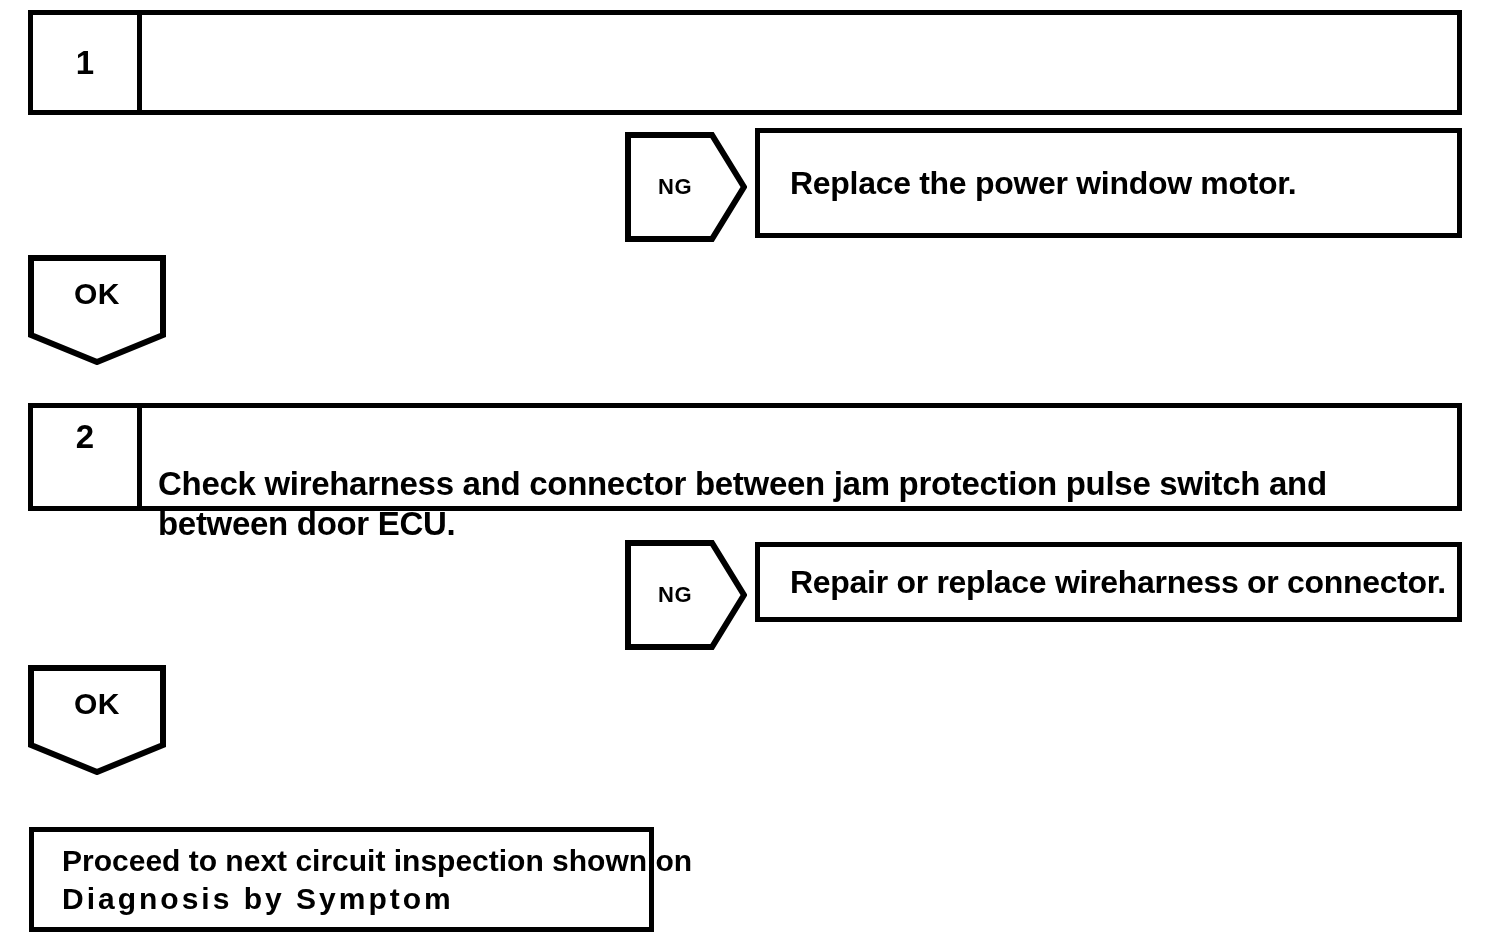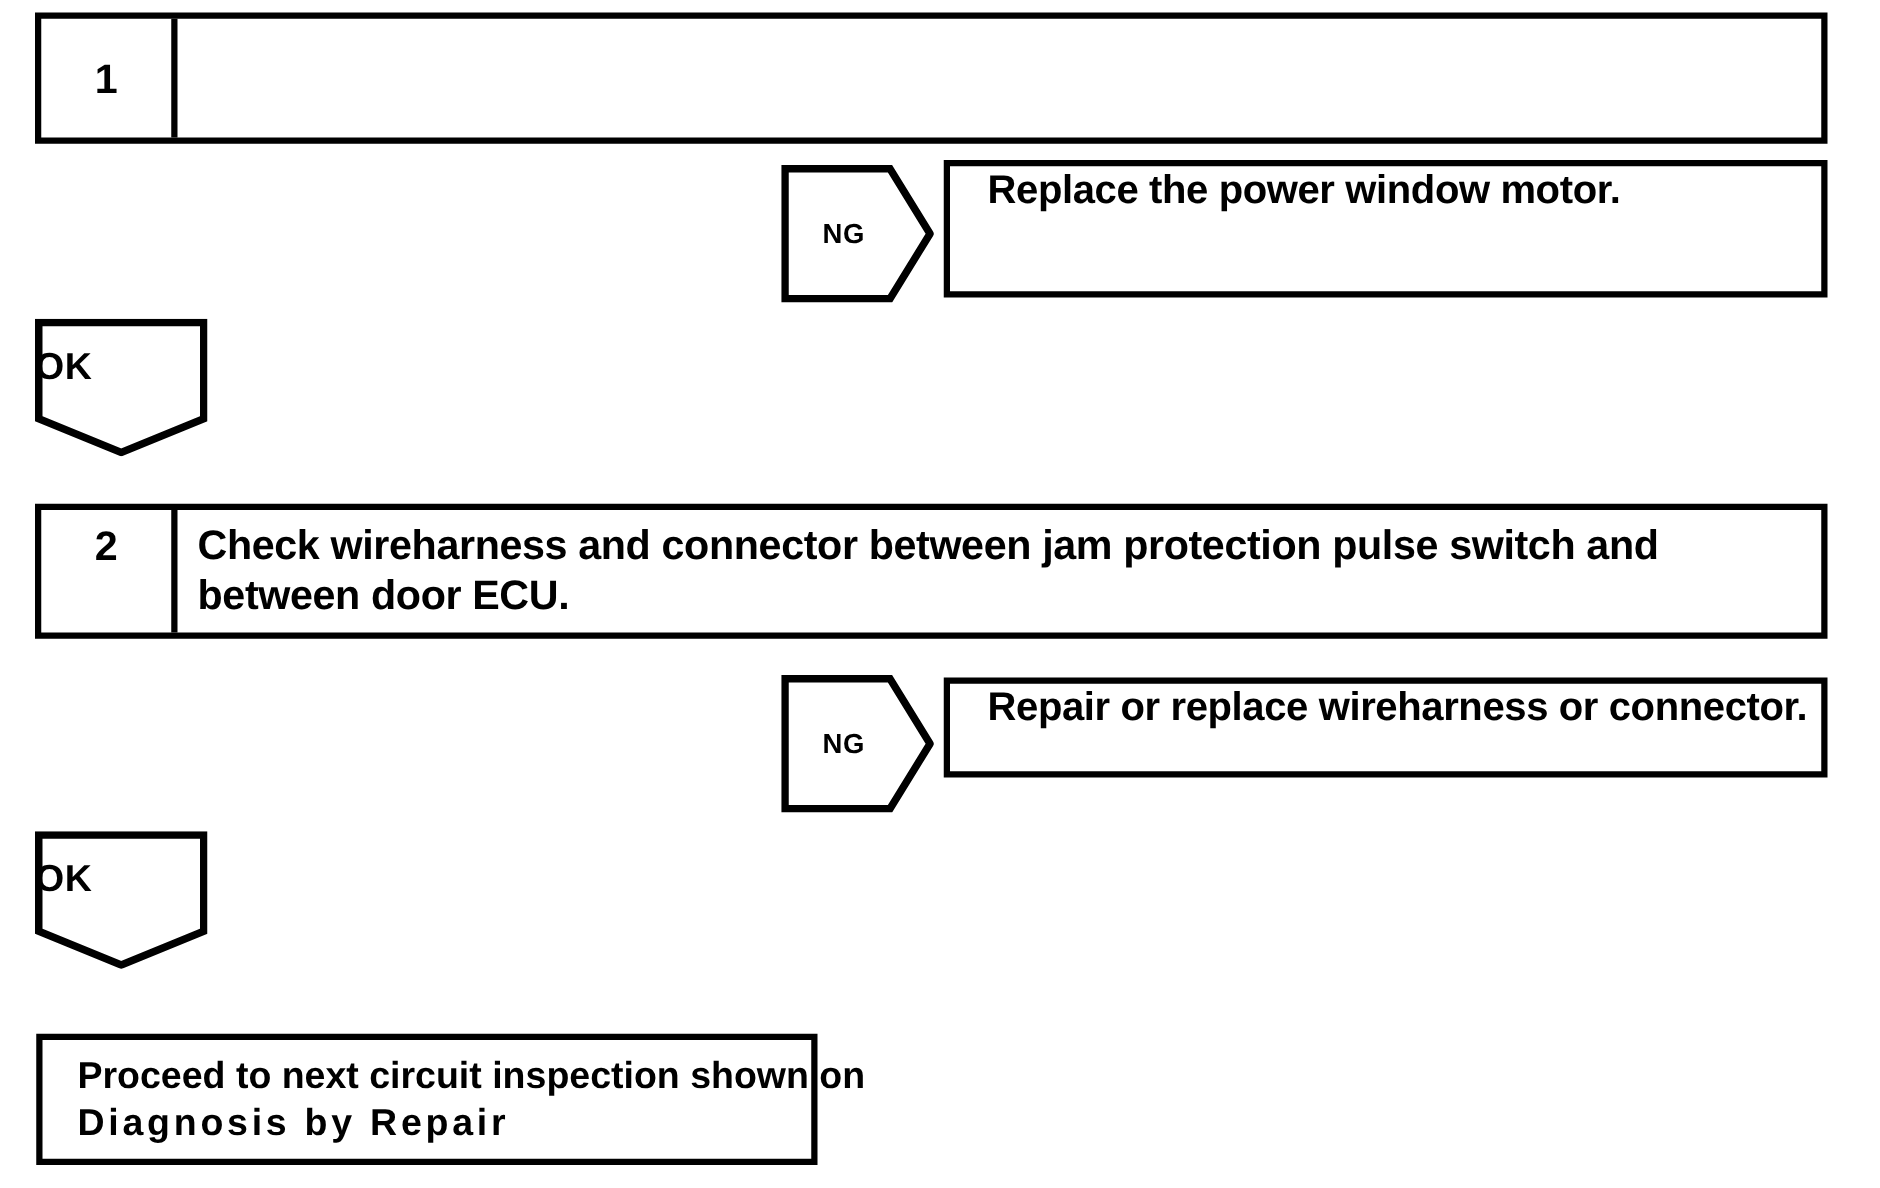--- a/index.html
+++ b/index.html
@@ -41,29 +41,29 @@
     align-items: flex-start;
     padding-top: 10px;
   }
   .step-text {
     padding-left: 16px;
     padding-right: 10px;
     font-size: 33px;
     line-height: 40px;
     letter-spacing: -0.3px;
   }
-  .step-box.top-align .step-text { padding-top: 8px; }
+  .step-box.top-align .step-text { padding-top: 8px; margin-top: 48px; }
   .step-text .line { white-space: nowrap; }
 
   
   .result-box {
     border: 5px solid #000;
     background: #fff;
     display: flex;
-    align-items: flex-start;
+    align-items: center;
     box-sizing: border-box;
     font-size: 32px;
     letter-spacing: -0.3px;
   }
   .result-box .result-text {
     padding-left: 30px;
     white-space: nowrap;
   }
 
   
@@ -77,21 +77,21 @@
     justify-content: center;
     padding-right: 22px;
     font-size: 22px;
     letter-spacing: 0.5px;
   }
   .ok-label {
     position: absolute;
     left: 0;
     right: 0;
     top: 22px;
-    text-align: left;
+    text-align: center;
     font-size: 30px;
     letter-spacing: 0.5px;
   }
 
   
   .final-box {
     border: 5px solid #000;
     background: #fff;
     box-sizing: border-box;
     padding: 10px 0 0 28px;
@@ -149,16 +149,16 @@
 
   <div class="connector" style="left:28px; top:665px; width:138px; height:110px;">
     <svg width="138" height="110" viewBox="0 0 138 110">
       <polygon points="3,3 135,3 135,80 69,107 3,80" fill="#ffffff" stroke="#000000" stroke-width="6"></polygon>
     </svg>
     <span class="ok-label">OK</span>
   </div>
 
   <div class="abs final-box" style="left:29px; top:827px; width:625px; height:105px;">
     <div class="line">Proceed to next circuit inspection shown on</div>
-    <div class="line spaced">Diagnosis by Repair</div>
+    <div class="line spaced">Diagnosis by Symptom</div>
   </div>
 
 </div>
 
 </body></html>

